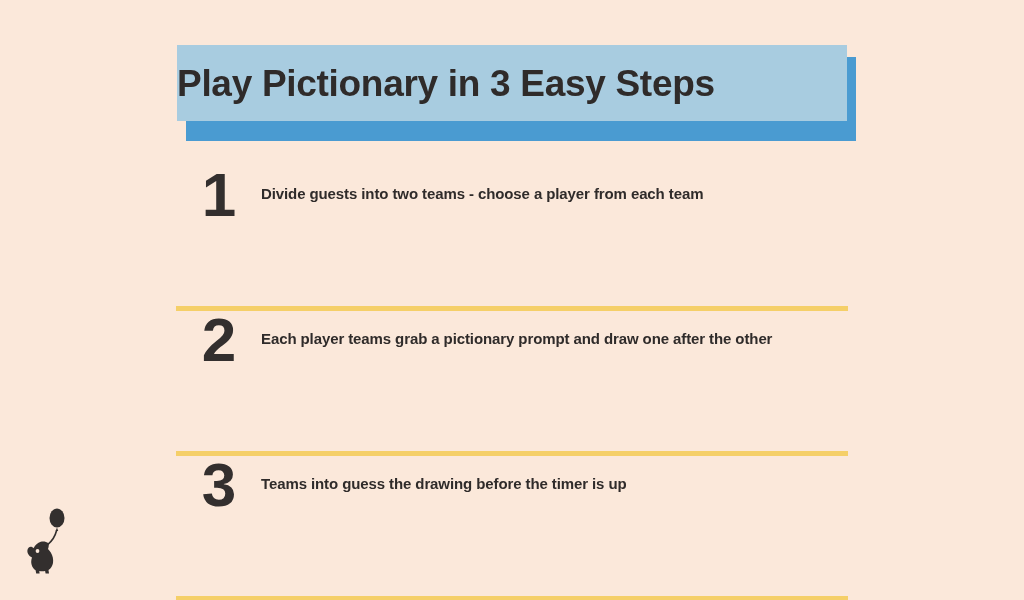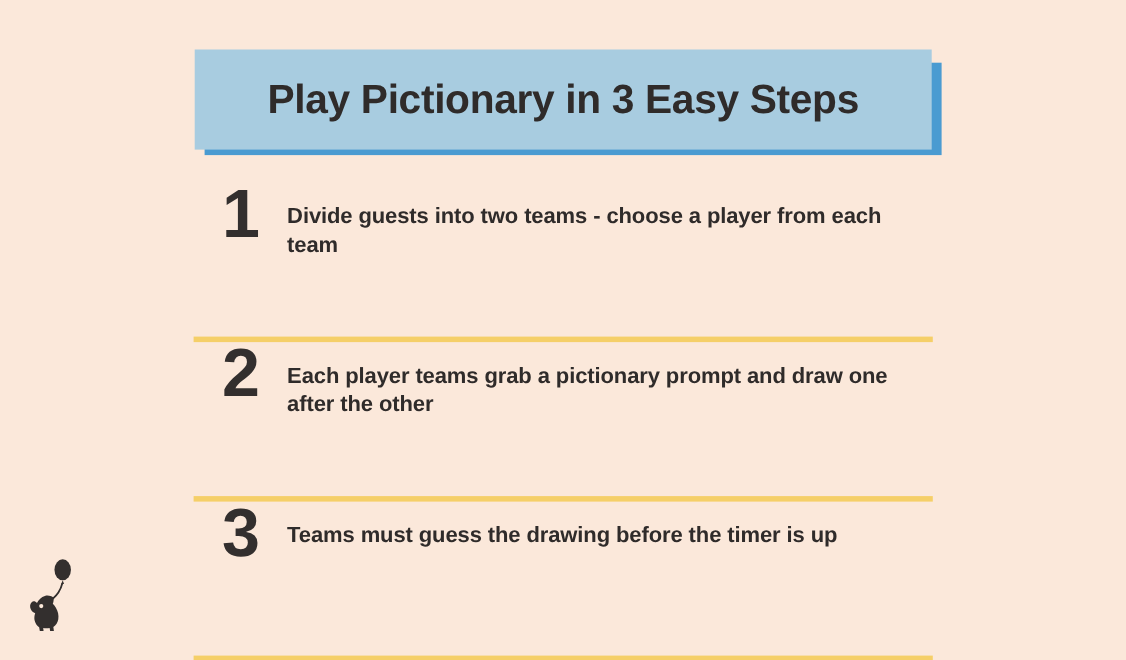--- a/index.html
+++ b/index.html
@@ -34,25 +34,24 @@
     top: 12px;
     width: 670px;
     height: 84px;
     background: #4a9bd1;
   }
   .title-banner-face {
     position: absolute;
     left: 0;
     top: 0;
     width: 670px;
-    height: 91px;
+    height: 76px;
     background: #a8cce0;
     display: flex;
     align-items: center;
-    justify-content: center;
   }
   .title-text {
     color: #2f2b2a;
     font-size: 37px;
     font-weight: bold;
     letter-spacing: -0.3px;
     white-space: nowrap;
     line-height: 1;
   }
 
@@ -83,21 +82,21 @@
     text-align: center;
     color: #332f2e;
     font-size: 62px;
     font-weight: bold;
     line-height: 0.95;
     letter-spacing: -1px;
   }
   .step-text {
     flex: 1 1 auto;
     color: #2f2b2a;
-    font-size: 20px;
+    font-size: 15px;
     font-weight: bold;
     line-height: 1.32;
     padding-top: 18px;
     letter-spacing: -0.1px;
   }
   .step-divider {
     position: absolute;
     left: 0;
     bottom: 0;
     width: 672px;
@@ -143,21 +142,21 @@
       <div class="step-row">
         <div class="step-number">2</div>
         <div class="step-text">Each player teams grab a pictionary prompt and draw one after the other</div>
       </div>
       <div class="step-divider"></div>
     </div>
 
     <div class="step">
       <div class="step-row">
         <div class="step-number">3</div>
-        <div class="step-text">Teams must guess the drawing before the timer is up</div>
+        <div class="step-text">Teams into guess the drawing before the timer is up</div>
       </div>
       <div class="step-divider"></div>
     </div>
 
   </div>
 
   <div class="corner-mark">
     <svg width="46" height="70" viewBox="0 0 46 70" xmlns="http://www.w3.org/2000/svg">
       <g fill="#332f2e">
         <ellipse cx="31" cy="11" rx="7.5" ry="9.5"></ellipse>

